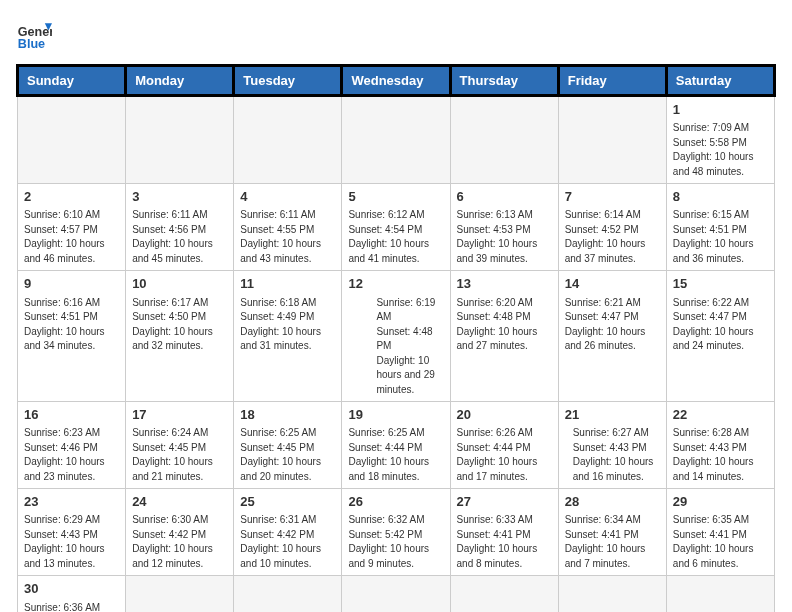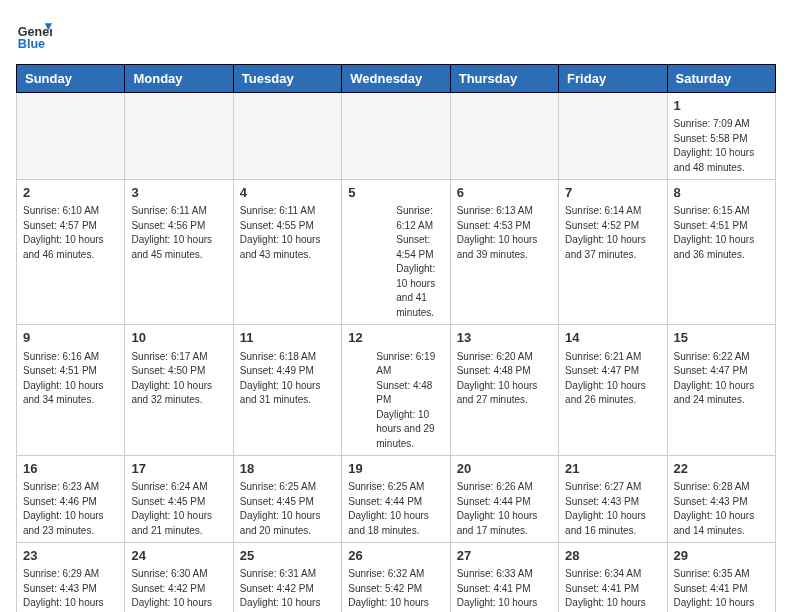--- a/index.html
+++ b/index.html
@@ -42,21 +42,21 @@
       border-collapse: collapse;
       border: 1px solid #ccc;
     }
     .calendar th {
       background: #2c6db5;
       color: #fff;
       text-align: left;
       padding: 6px 8px;
       font-size: 13px;
       font-weight: bold;
-      border: 1px solid #000000;
+      border: 3px solid #000000;
     }
     .calendar td {
       vertical-align: top;
       border: 1px solid #ccc;
       padding: 4px 6px;
       width: calc(100% / 7);
       min-height: 80px;
       background: #fff;
       font-size: 10.5px;
       color: #333;
@@ -135,21 +135,21 @@
 Daylight: 10 hours and 45 minutes.</div>
         </td>
         <td>
           <span class="day-num">4</span>
           <div class="day-info" style="white-space: pre-line;">Sunrise: 6:11 AM
 Sunset: 4:55 PM
 Daylight: 10 hours and 43 minutes.</div>
         </td>
         <td>
           <span class="day-num">5</span>
-          <div class="day-info" style="white-space: pre-line; margin-left: 48px;">Sunrise: 6:12 AM
+          <div class="day-info" style="white-space: pre-line;">Sunrise: 6:12 AM
 Sunset: 4:54 PM
 Daylight: 10 hours and 41 minutes.</div>
         </td>
         <td>
           <span class="day-num">6</span>
           <div class="day-info" style="white-space: pre-line;">Sunrise: 6:13 AM
 Sunset: 4:53 PM
 Daylight: 10 hours and 39 minutes.</div>
         </td>
         <td>
@@ -235,21 +235,21 @@
 Daylight: 10 hours and 18 minutes.</div>
         </td>
         <td>
           <span class="day-num">20</span>
           <div class="day-info" style="white-space: pre-line;">Sunrise: 6:26 AM
 Sunset: 4:44 PM
 Daylight: 10 hours and 17 minutes.</div>
         </td>
         <td>
           <span class="day-num">21</span>
-          <div class="day-info" style="white-space: pre-line;">Sunrise: 6:27 AM
+          <div class="day-info" style="white-space: pre-line; margin-left: 8px;">Sunrise: 6:27 AM
 Sunset: 4:43 PM
 Daylight: 10 hours and 16 minutes.</div>
         </td>
         <td>
           <span class="day-num">22</span>
           <div class="day-info" style="white-space: pre-line;">Sunrise: 6:28 AM
 Sunset: 4:43 PM
 Daylight: 10 hours and 14 minutes.</div>
         </td>
       </tr>

